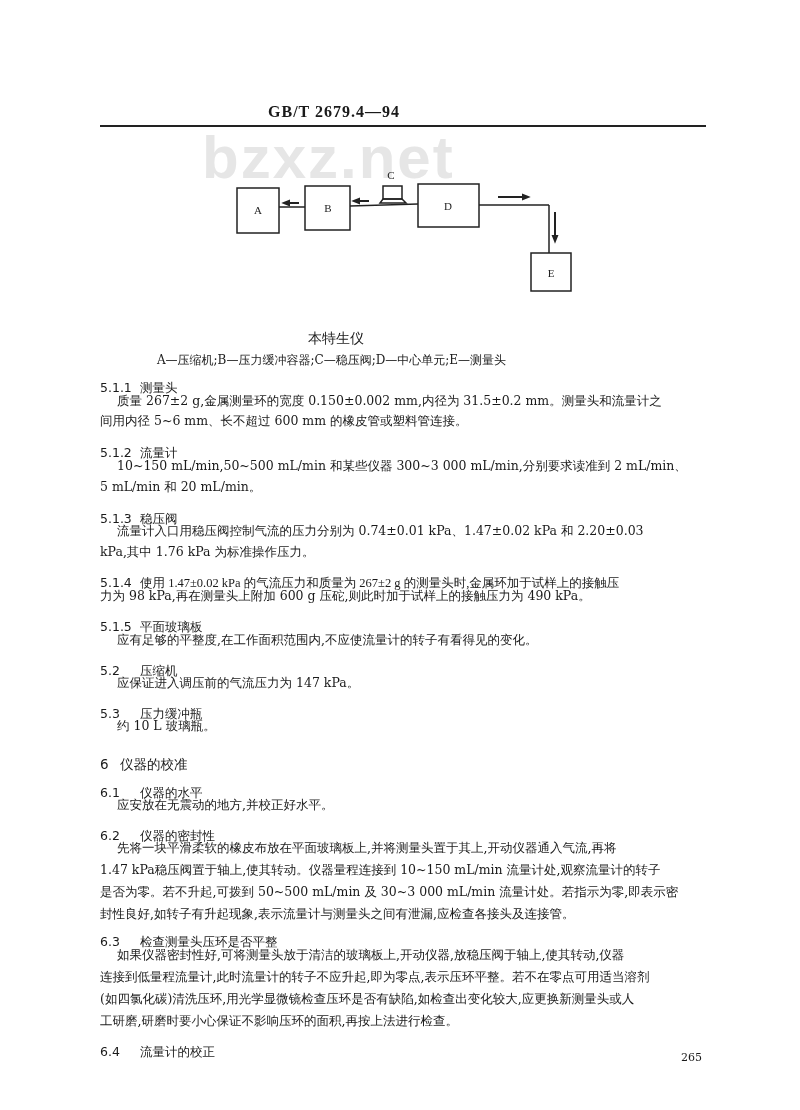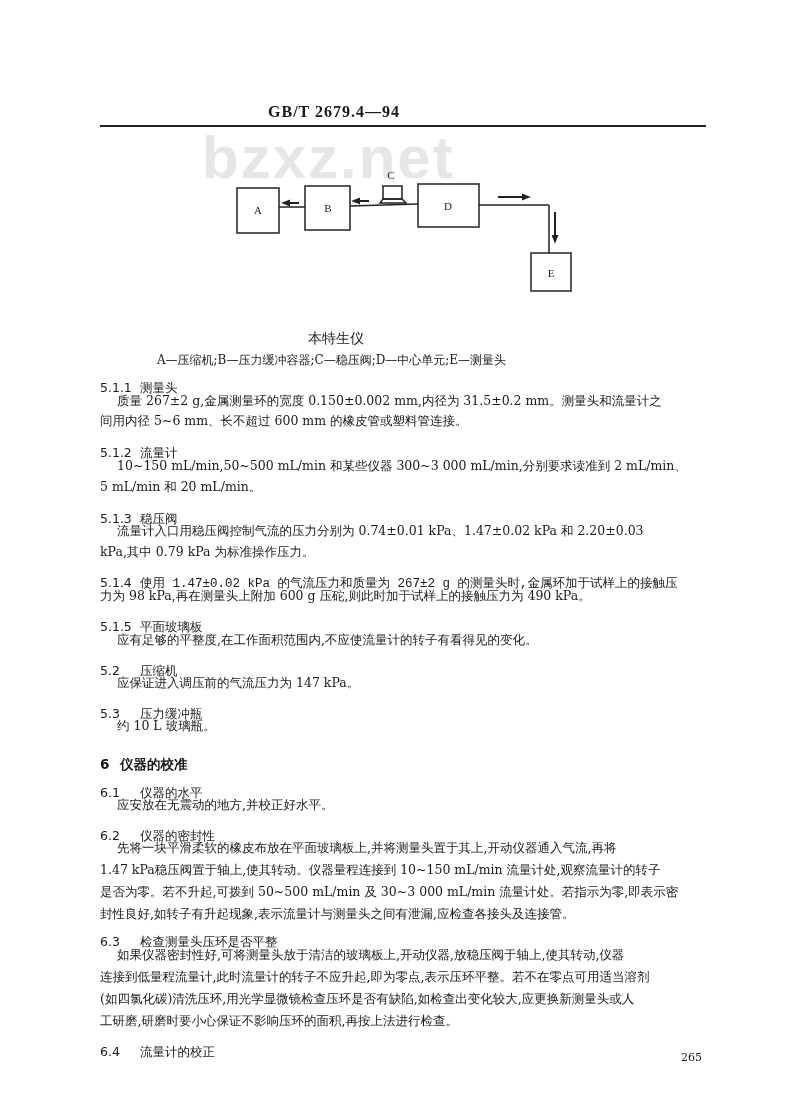--- a/index.html
+++ b/index.html
@@ -14,21 +14,21 @@
     svg.diagram { position: absolute; left: 0; top: 0; }
     .caption-title { position: absolute; top: 330px; left: 0; width: 672px; text-align: center;
            font-size: 14px; }
     .caption-legend { position: absolute; top: 352px; left: 0; width: 663px; text-align: center;
            font-size: 12px; }
     .line { position: absolute; font-size: 12.5px; line-height: 16px; white-space: nowrap; }
     .h { left: 100px; font-family: "DejaVu Sans", "Liberation Sans", sans-serif; margin-top: 9px; }
     .h .num { display: inline-block; min-width: 40px; }
     .p { left: 100px; }
     .ind { left: 117px; }
-    .sec { font-weight: bold; }
+    .sec { font-weight: normal; }
     .pageno { position: absolute; top: 1051px; left: 681px; font-size: 11px; }
   </style>
 </head>
 <body>
 
 <div class="header-title">GB/T 2679.4—94</div>
 <div class="header-rule"></div>
 <div class="watermark">bzxz.net</div>
 
 <svg class="diagram" width="800" height="320" xmlns="http://www.w3.org/2000/svg">
@@ -71,23 +71,23 @@
 <div class="line h" style="top:371px"><span class="num">5.1.1</span><span>测量头</span></div>
 <div class="line ind" style="top:393px">质量 267±2 g,金属测量环的宽度 0.150±0.002 mm,内径为 31.5±0.2 mm。测量头和流量计之</div>
 <div class="line p" style="top:413px">间用内径 5~6 mm、长不超过 600 mm 的橡皮管或塑料管连接。</div>
 
 <div class="line h" style="top:436px"><span class="num">5.1.2</span><span>流量计</span></div>
 <div class="line ind" style="top:458px">10~150 mL/min,50~500 mL/min 和某些仪器 300~3 000 mL/min,分别要求读准到 2 mL/min、</div>
 <div class="line p" style="top:479px">5 mL/min 和 20 mL/min。</div>
 
 <div class="line h" style="top:502px"><span class="num">5.1.3</span><span>稳压阀</span></div>
 <div class="line ind" style="top:523px">流量计入口用稳压阀控制气流的压力分别为 0.74±0.01 kPa、1.47±0.02 kPa 和 2.20±0.03</div>
-<div class="line p" style="top:544px">kPa,其中 0.79 kPa 为标准操作压力。</div>
+<div class="line p" style="top:544px">kPa,其中 1.76 kPa 为标准操作压力。</div>
 
-<div class="line h" style="top:566px"><span class="num">5.1.4</span><span style="font-family:Liberation Mono, monospace">使用 1.47±0.02 kPa 的气流压力和质量为 267±2 g 的测量头时,金属环加于试样上的接触压</span></div>
+<div class="line h" style="top:566px"><span class="num">5.1.4</span><span style="font-family:Liberation Serif, serif">使用 1.47±0.02 kPa 的气流压力和质量为 267±2 g 的测量头时,金属环加于试样上的接触压</span></div>
 <div class="line p" style="top:588px">力为 98 kPa,再在测量头上附加 600 g 压砣,则此时加于试样上的接触压力为 490 kPa。</div>
 
 <div class="line h" style="top:610px"><span class="num">5.1.5</span><span>平面玻璃板</span></div>
 <div class="line ind" style="top:632px">应有足够的平整度,在工作面积范围内,不应使流量计的转子有看得见的变化。</div>
 
 <div class="line h" style="top:654px"><span class="num">5.2</span><span>压缩机</span></div>
 <div class="line ind" style="top:675px">应保证进入调压前的气流压力为 147 kPa。</div>
 
 <div class="line h" style="top:697px"><span class="num">5.3</span><span>压力缓冲瓶</span></div>
 <div class="line ind" style="top:718px">约 10 L 玻璃瓶。</div>

